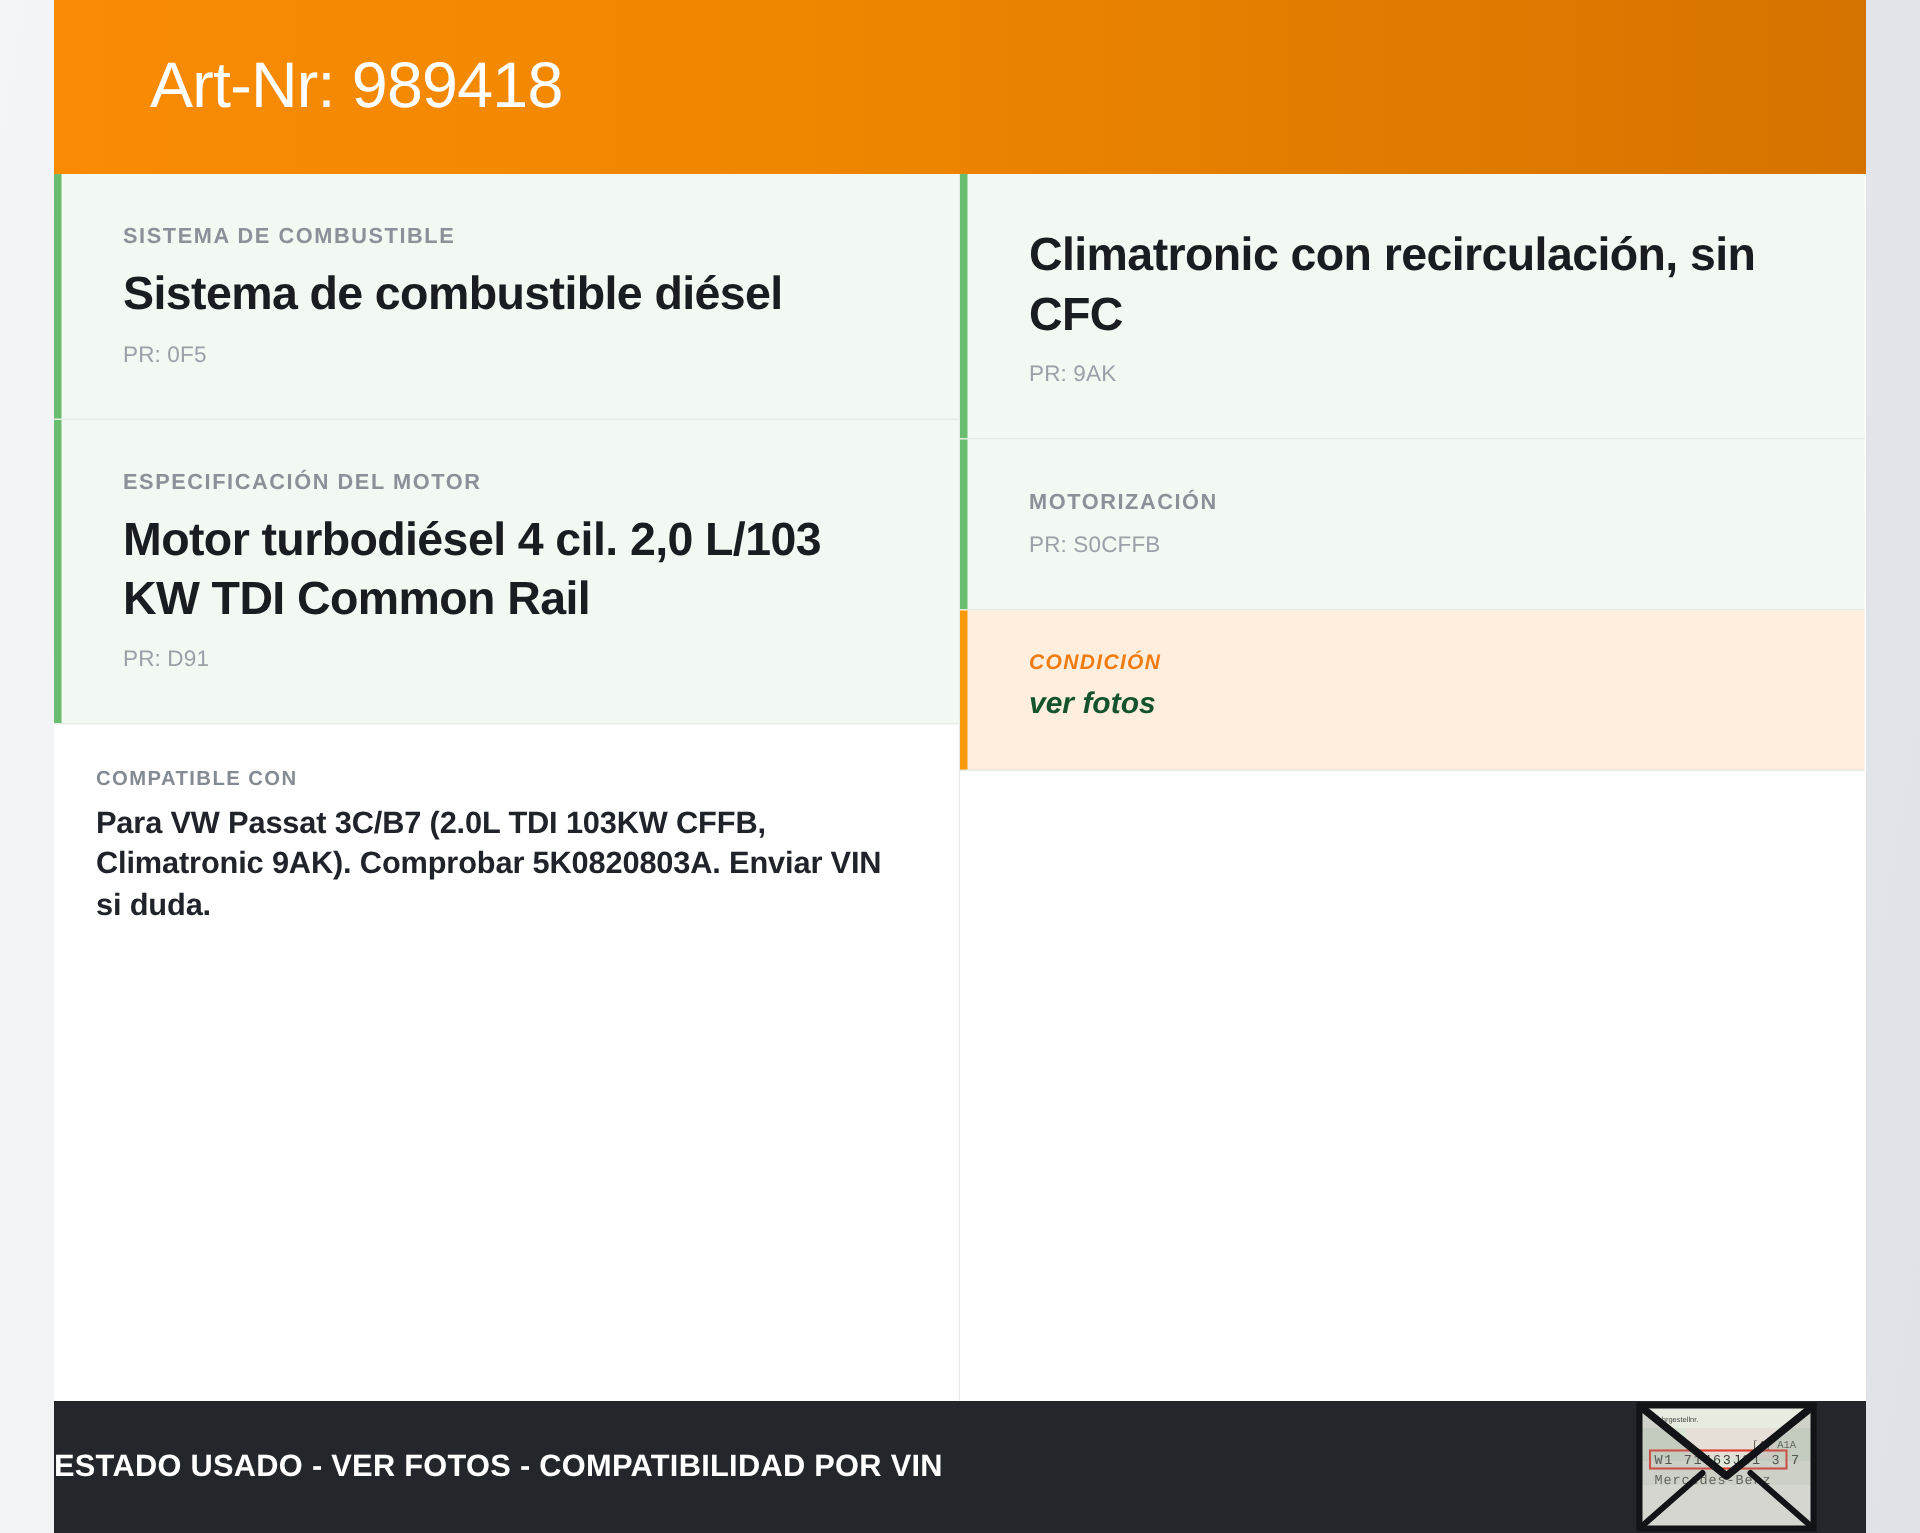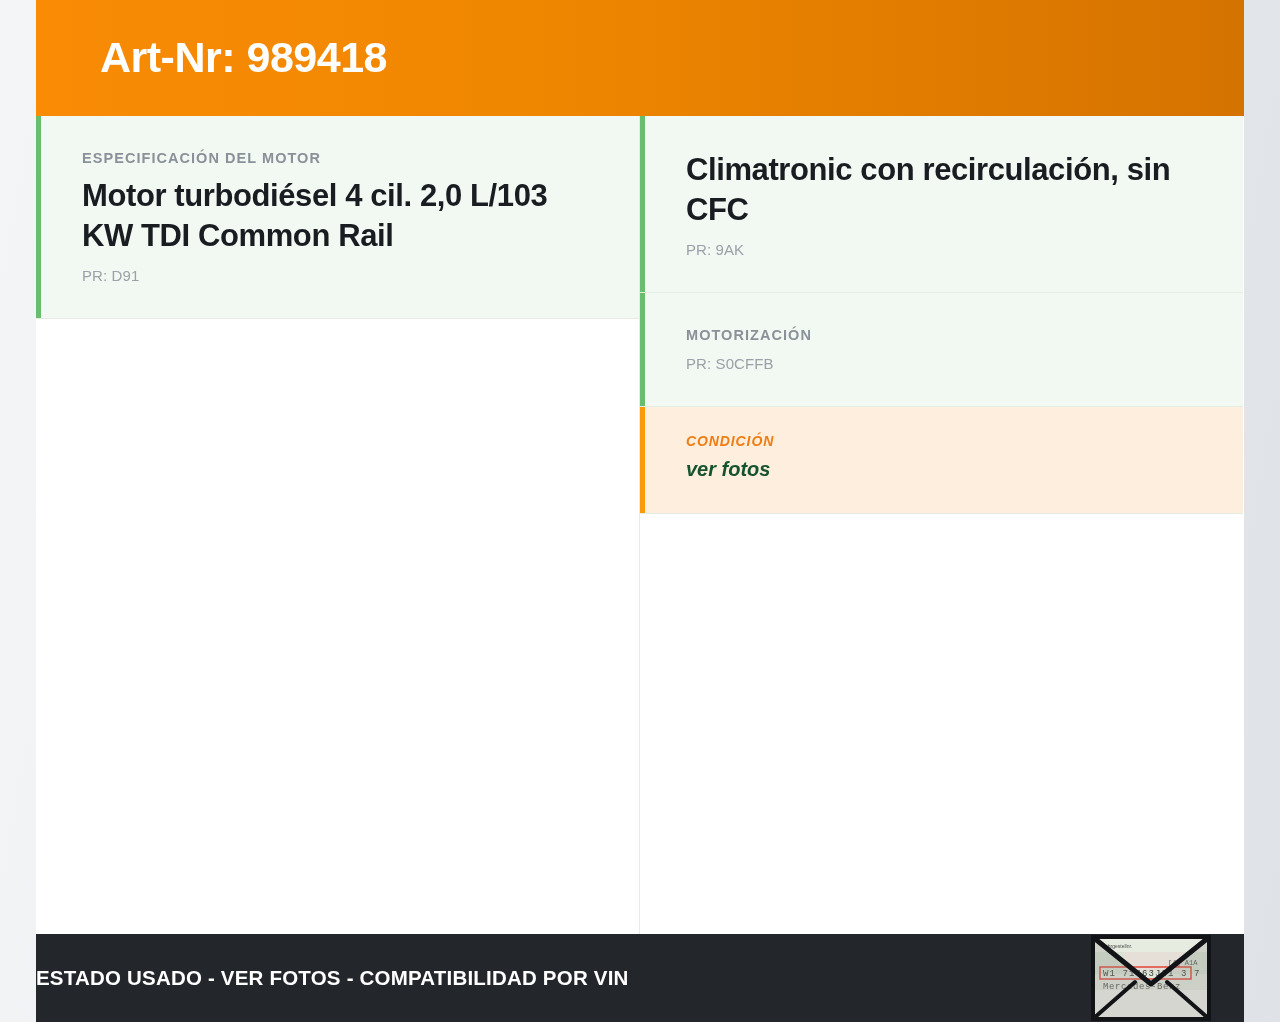--- a/index.html
+++ b/index.html
@@ -30,21 +30,21 @@
   .header {
     height: 116px;
     background: linear-gradient(90deg, #f98b05 0%, #f08700 40%, #d57300 100%);
     display: flex;
     align-items: center;
     flex: 0 0 auto;
   }
   .header-title {
     color: #ffffff;
     font-size: 43px;
-    font-weight: bold;
+    font-weight: normal;
     letter-spacing: -0.5px;
     padding-left: 64px;
     line-height: 1.1;
   }
 
   
   .body {
     flex: 1 1 auto;
     display: flex;
     align-items: stretch;
@@ -171,28 +171,37 @@
 <div id="page">
 
   <div class="header">
     <div class="header-title">Art-Nr: 989418</div>
   </div>
 
   <div class="body">
 
     <div class="col col-left">
 
+      <div class="card">
+        <div class="card-label">SISTEMA DE COMBUSTIBLE</div>
+        <div class="card-value">Sistema de combustible diésel</div>
+        <div class="card-pr">PR: 0F5</div>
+      </div>
 
       <div class="card">
         <div class="card-label">ESPECIFICACIÓN DEL MOTOR</div>
         <div class="card-value">Motor turbodiésel 4 cil. 2,0 L/103 KW TDI Common Rail</div>
         <div class="card-pr">PR: D91</div>
       </div>
 
 
+      <div class="card compat">
+        <div class="card-label">COMPATIBLE CON</div>
+        <div class="card-value">Para VW Passat 3C/B7 (2.0L TDI 103KW CFFB, Climatronic 9AK). Comprobar 5K0820803A. Enviar VIN si duda.</div>
+      </div>
 
       <div class="filler"></div>
     </div>
 
     <div class="col col-right">
 
       <div class="card">
         <div class="card-value">Climatronic con recirculación, sin CFC</div>
         <div class="card-pr">PR: 9AK</div>
       </div>

